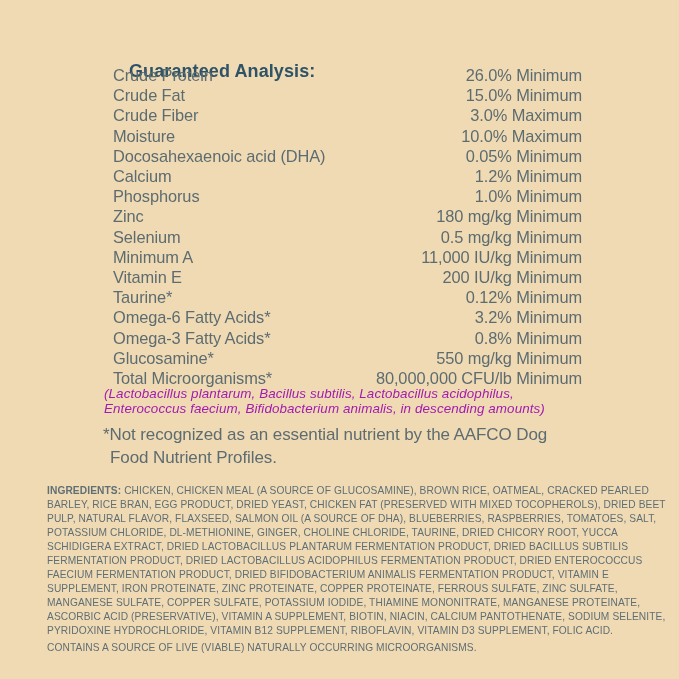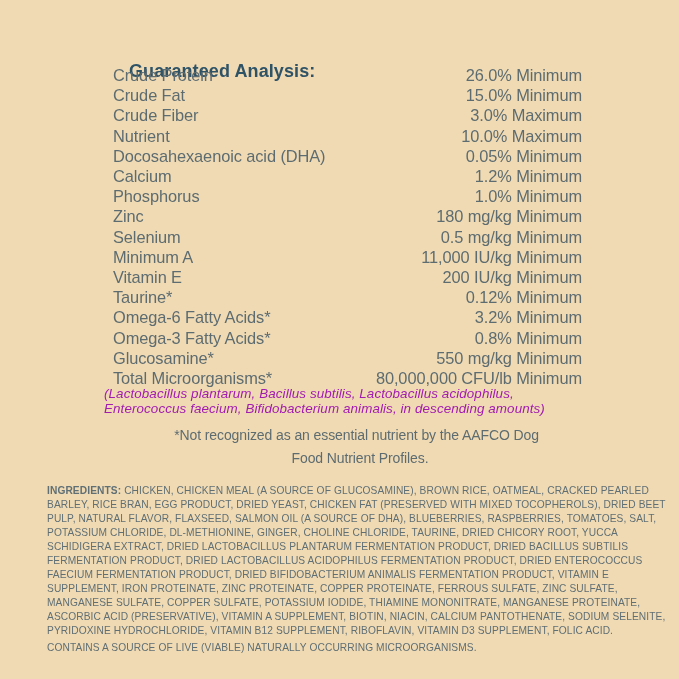--- a/index.html
+++ b/index.html
@@ -54,28 +54,27 @@
     line-height: 15px;
     color: #a21caf;
     white-space: pre-line;
     letter-spacing: 0.1px;
   }
   .footnote {
     left: 103px;
     top: 424px;
     width: 500px;
     margin: 0;
-    font-size: 14px;
+    font-size: 17px;
     line-height: 22.5px;
     color: #5d6c70;
     white-space: pre-line;
     padding-left: 7px;
     text-indent: -7px;
     letter-spacing: -0.1px;
-    text-align: center;
   }
   .ingredients {
     left: 47px;
     top: 484px;
     width: 620px;
     margin: 0;
     font-size: 10.2px;
     line-height: 14px;
     color: #5f6f74;
     letter-spacing: 0.1px;
@@ -109,21 +108,21 @@
       <span class="ga-label">Crude Fat</span>
       <span class="ga-value">15.0% Minimum</span>
     </div>
 
     <div class="ga-row">
       <span class="ga-label">Crude Fiber</span>
       <span class="ga-value">3.0% Maximum</span>
     </div>
 
     <div class="ga-row">
-      <span class="ga-label">Nutrient</span>
+      <span class="ga-label">Moisture</span>
       <span class="ga-value">10.0% Maximum</span>
     </div>
 
     <div class="ga-row">
       <span class="ga-label">Docosahexaenoic acid (DHA)</span>
       <span class="ga-value">0.05% Minimum</span>
     </div>
 
     <div class="ga-row">
       <span class="ga-label">Calcium</span>

